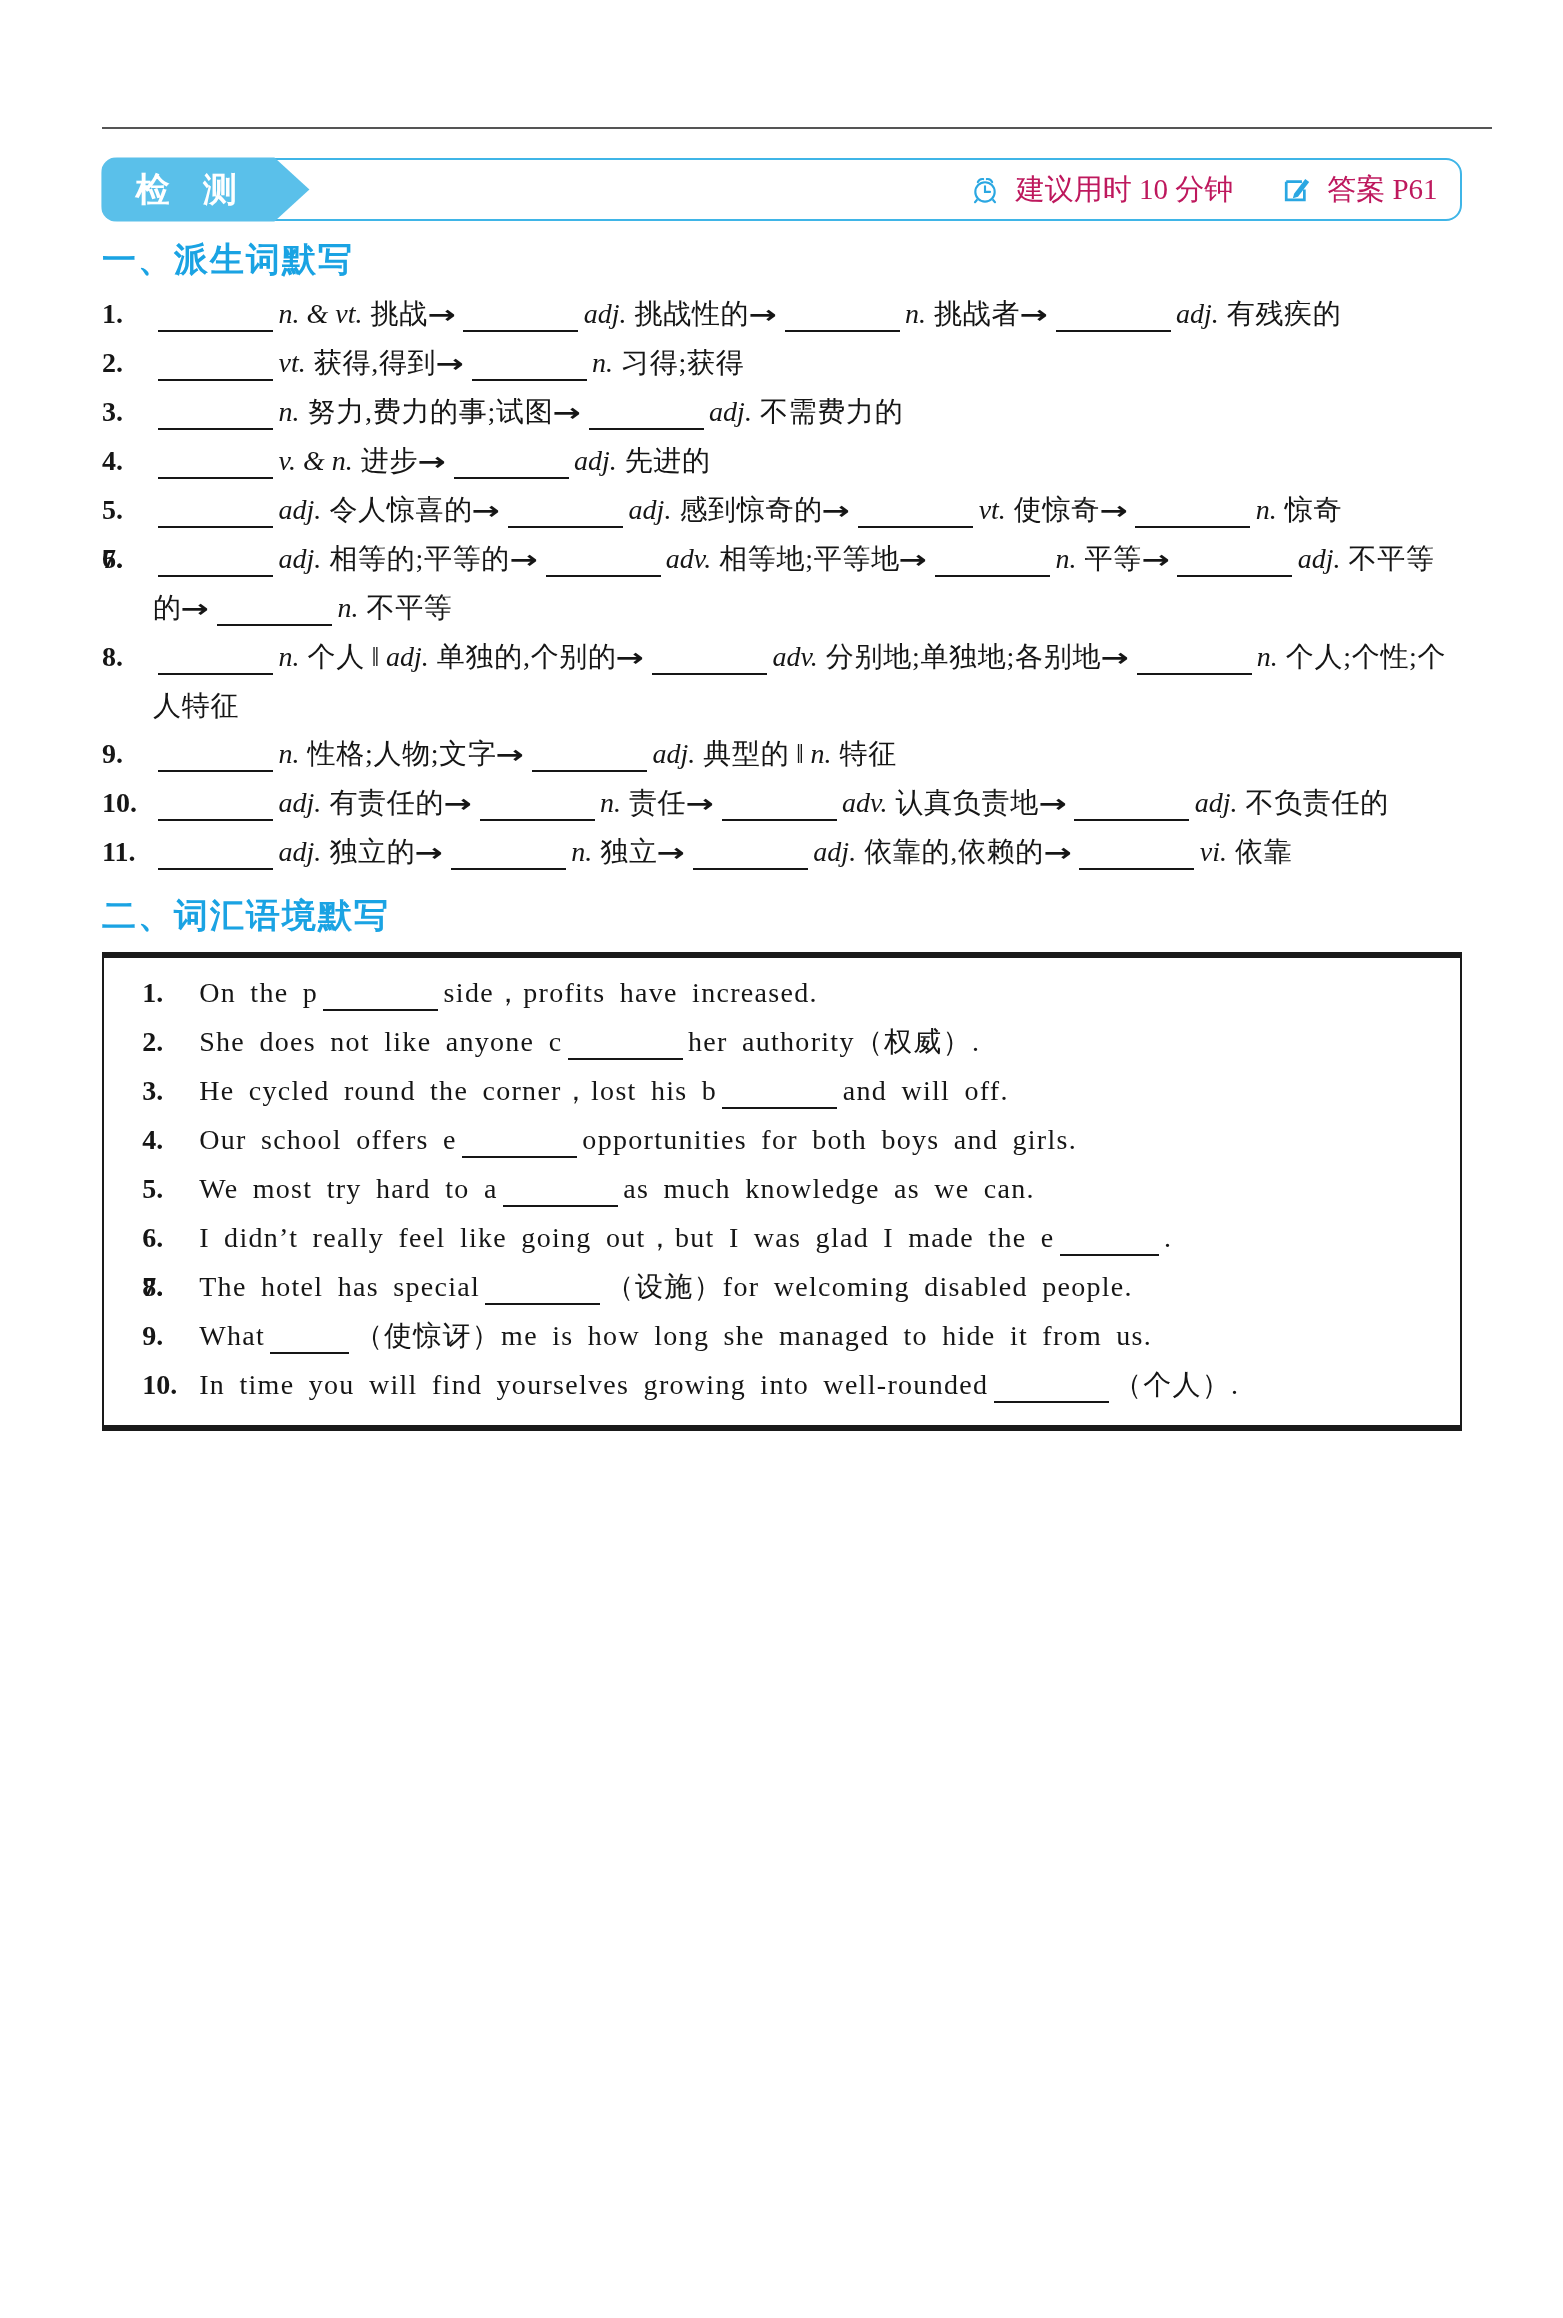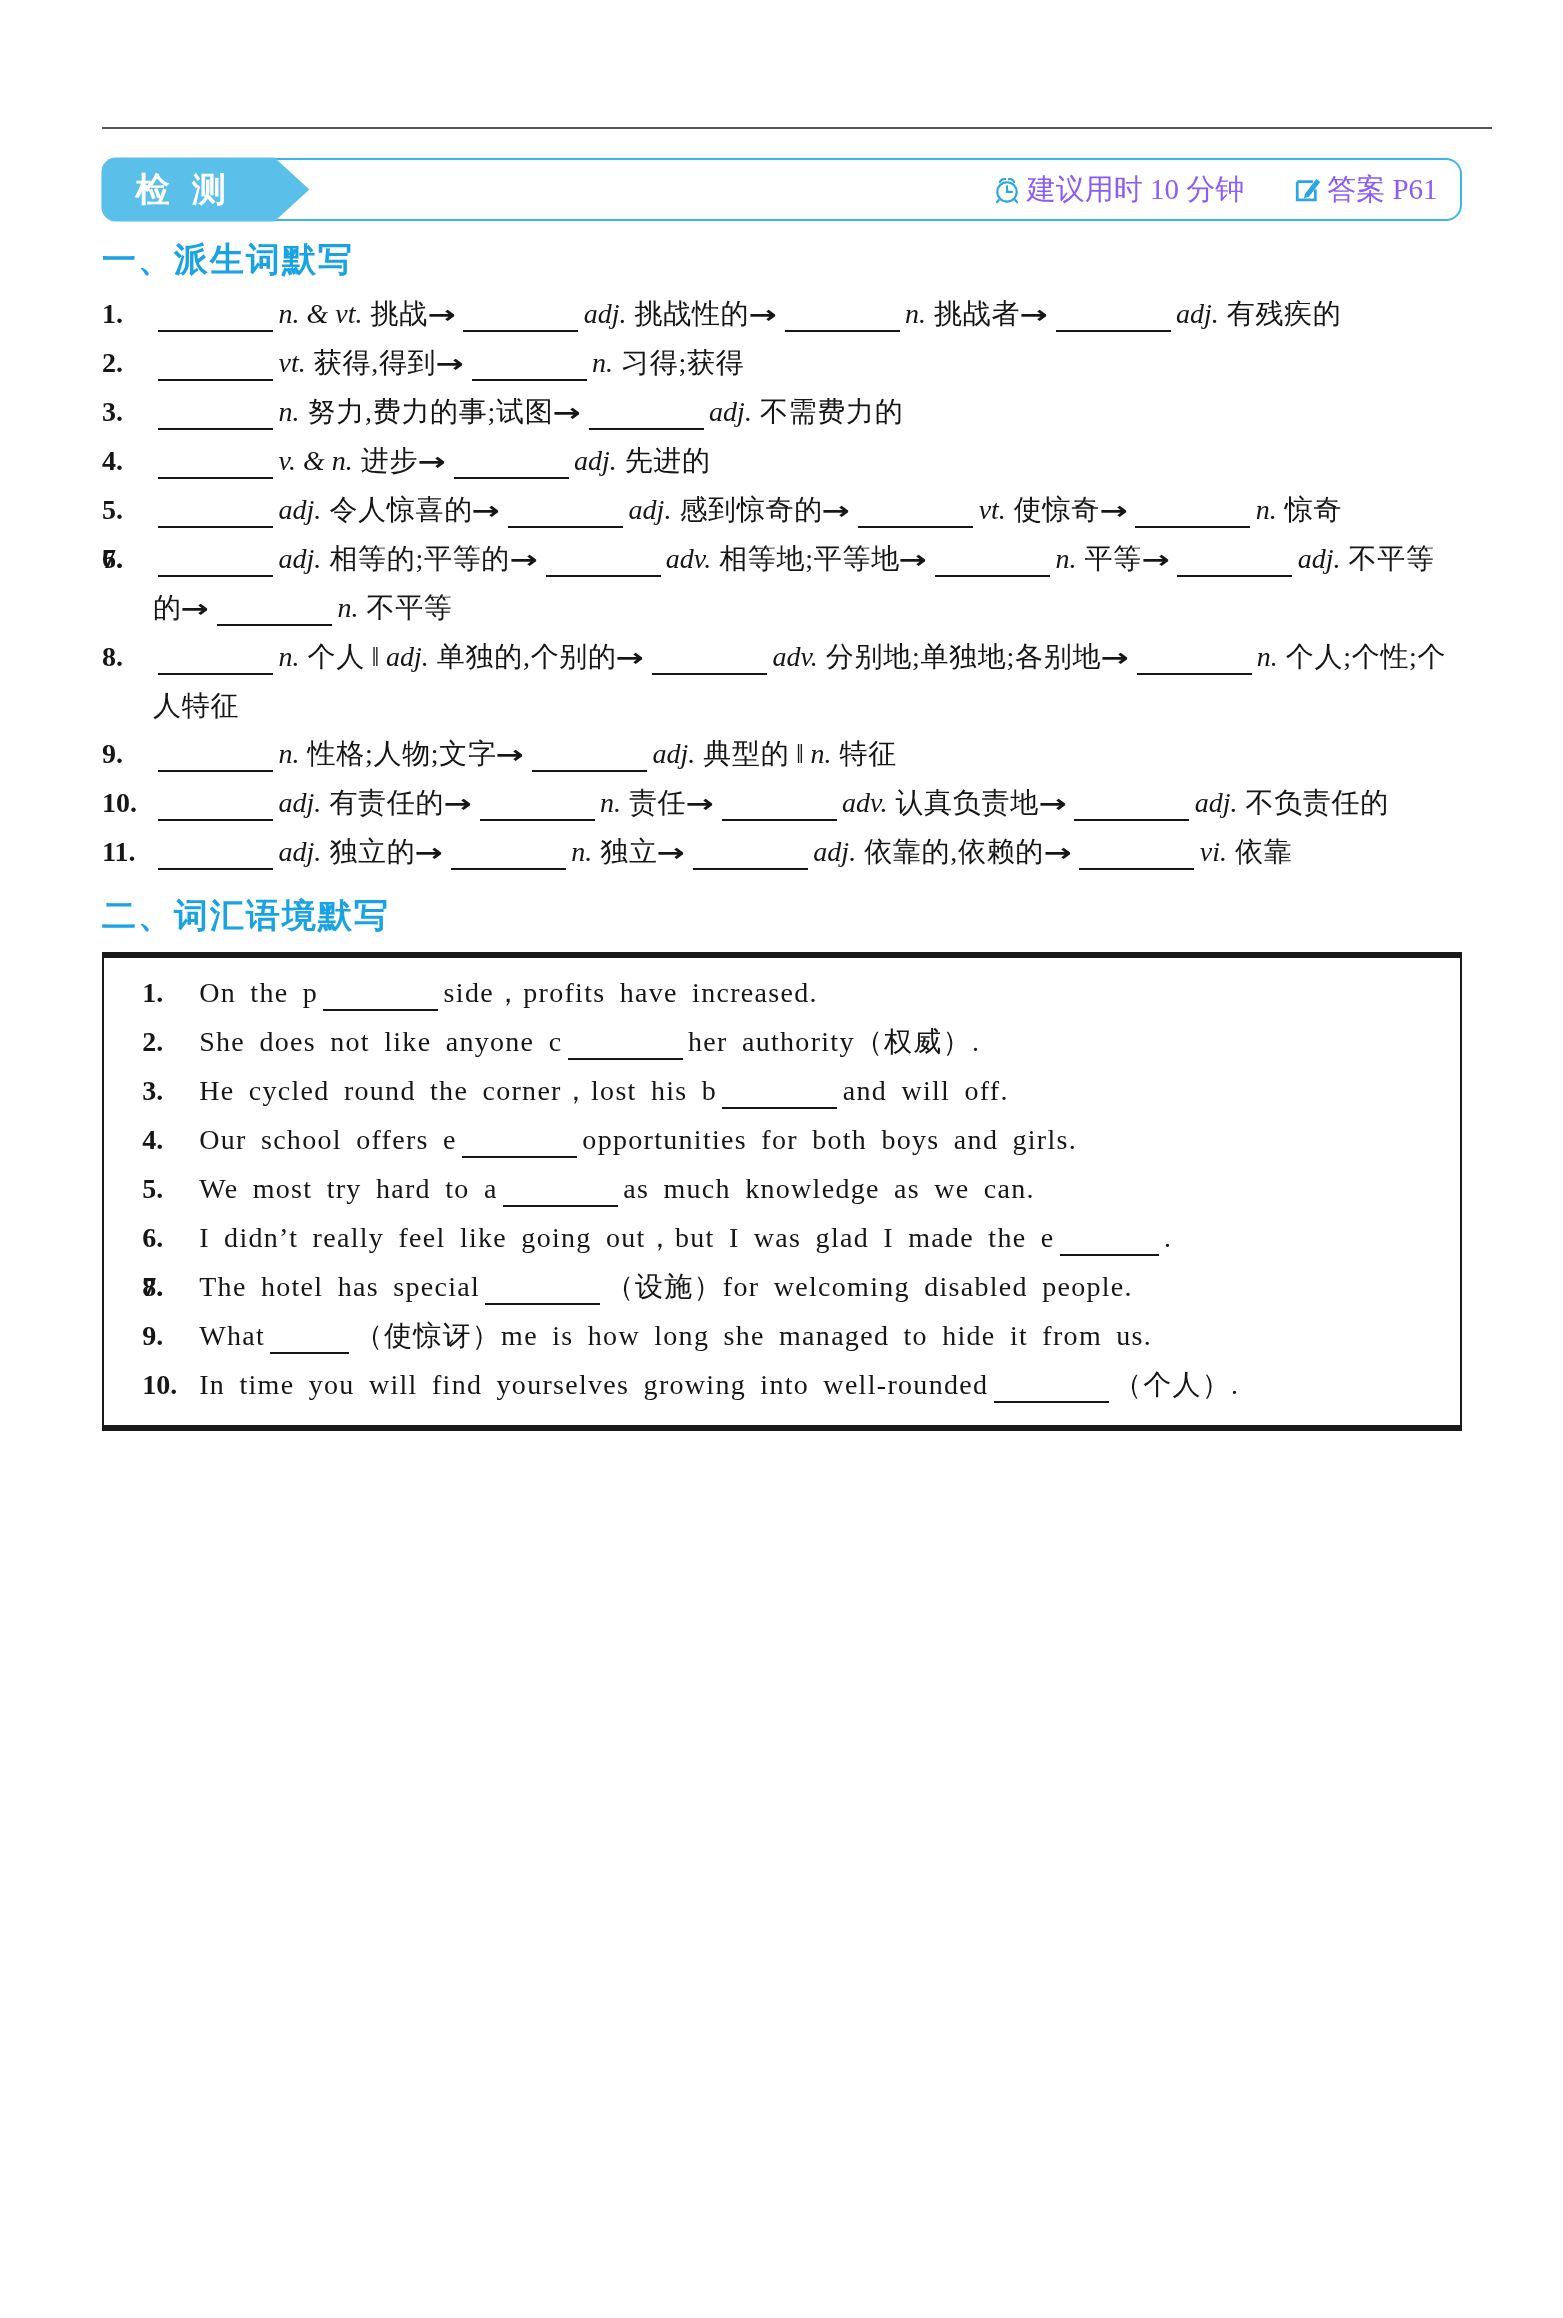--- a/index.html
+++ b/index.html
@@ -45,26 +45,26 @@
     border:2.6px solid var(--banner-border);border-radius:16px;
     display:flex;align-items:center;justify-content:flex-end;
     gap:49px;padding-right:22.4px;
   }
   .banner-label{
     position:absolute;left:-2.6px;top:-2.6px;bottom:-2.6px;width:211px;
     background:var(--banner-fill);
     border-radius:16px 0 0 16px;
     clip-path:polygon(0 0,173px 0,208px 50%,173px 100%,0 100%);
     display:flex;align-items:center;padding-left:34px;box-sizing:border-box;
-    color:#fff;font-family:Liberation Sans, sans-serif;
+    color:#fff;font-family:Liberation Mono, monospace;
     font-weight:bold;font-size:34px;letter-spacing:6.6px;
   }
   .meta{
-    display:inline-flex;align-items:center;gap:5px;
-    color:#8b5cf6;font-size:29px;
+    display:inline-flex;align-items:center;gap:16px;
+    color:#be185d;font-size:29px;
   }
   .meta svg{flex:0 0 auto;}
   
   .sec-title{
     margin:16px 0 6.6px 0;color:var(--accent);
     font-family:"Liberation Sans",sans-serif;
     font-weight:bold;font-size:34px;letter-spacing:2px;
   }
   
   .d-list{font-size:28px;}

